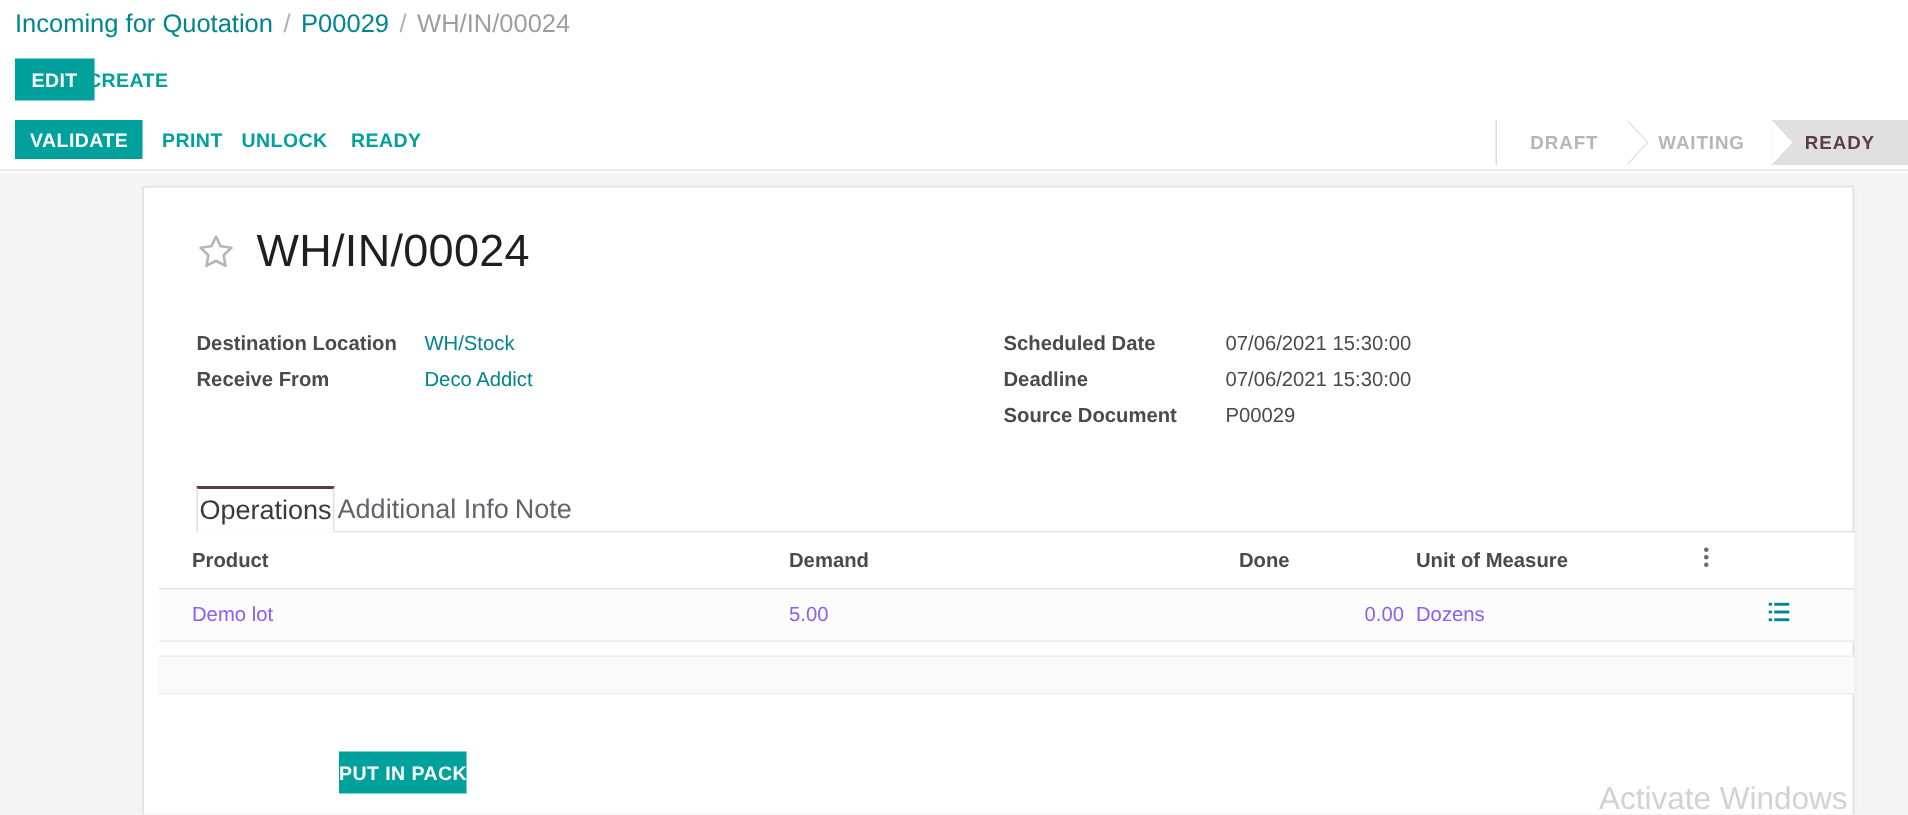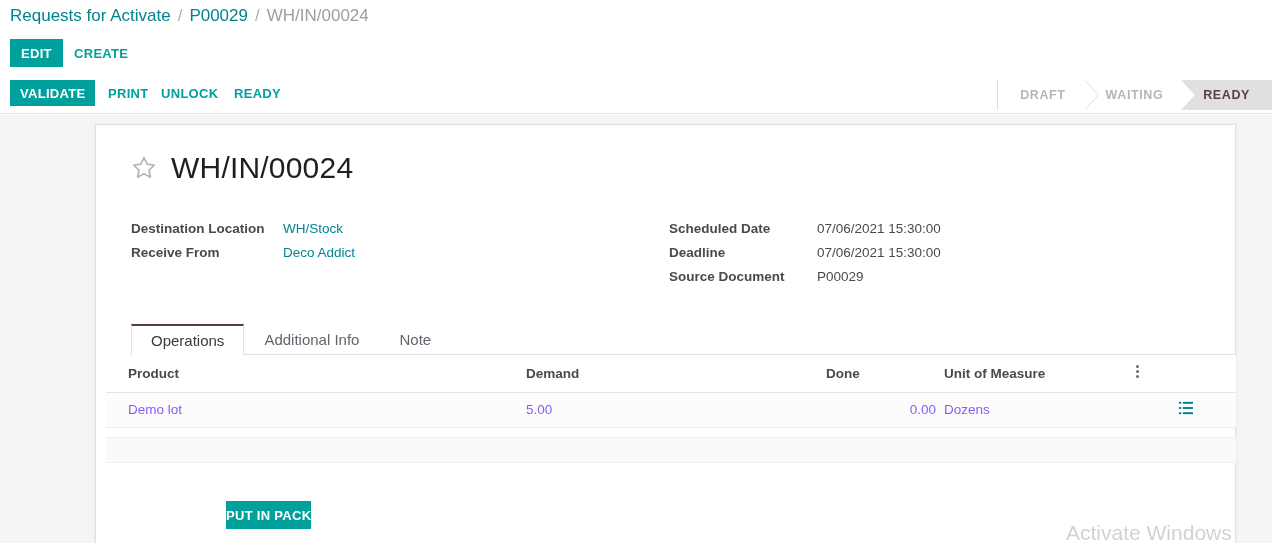--- a/index.html
+++ b/index.html
@@ -40,21 +40,21 @@
     position: absolute; left: 10px; top: 7px;
     height: 28px; padding: 0 11px;
     background: #00a09d; color: #fff;
     border: none; border-radius: 0;
     font-size: 13px; font-weight: bold;
     letter-spacing: .3px;
     display: flex; align-items: center;
     cursor: pointer;
   }
   .btn-create {
-    position: absolute; left: 66px; top: 7px;
+    position: absolute; left: 50px; top: 7px;
     height: 28px; padding: 0 8px;
     background: transparent; color: #00a09d;
     border: none;
     font-size: 13px; font-weight: bold;
     letter-spacing: .3px;
     display: flex; align-items: center;
     cursor: pointer;
   }
   .cp-center {
     position: absolute; left: 510px; top: 43px;
@@ -184,23 +184,23 @@
 
   
   .tabs {
     position: absolute; left: 35px; top: 199px;
     display: flex; align-items: flex-end;
     border-bottom: 1px solid #e0e0e0;
     width: 1106px;
     height: 31px;
   }
   .tab {
-    padding: 0 19px; height: 30px;
+    padding: 0 1px; height: 30px;
     display: flex; align-items: center;
-    font-size: 15px; color: #66626d;
+    font-size: 18px; color: #66626d;
     background: transparent;
     border: 1px solid transparent;
     border-bottom: none;
     cursor: pointer;
   }
   .tab.active {
     color: #3a3a3a;
     background: #ffffff;
     border-color: #e0e0e0;
     border-top: 2px solid #5c3d46;
@@ -268,21 +268,21 @@
     pointer-events: none;
     z-index: 5;
   }
 </style>
 </head>
 <body>
 
 <div id="app">
 
   <div class="breadcrumb-bar">
-    <span class="bc-link">Requests for Activate</span>
+    <span class="bc-link">Incoming for Quotation</span>
     <span class="bc-sep">/</span>
     <span class="bc-link">P00029</span>
     <span class="bc-sep">/</span>
     <span class="bc-current">WH/IN/00024</span>
   </div>
 
   <div class="cp-row1">
     <button class="btn-edit">EDIT</button>
     <button class="btn-create">CREATE</button>
 

